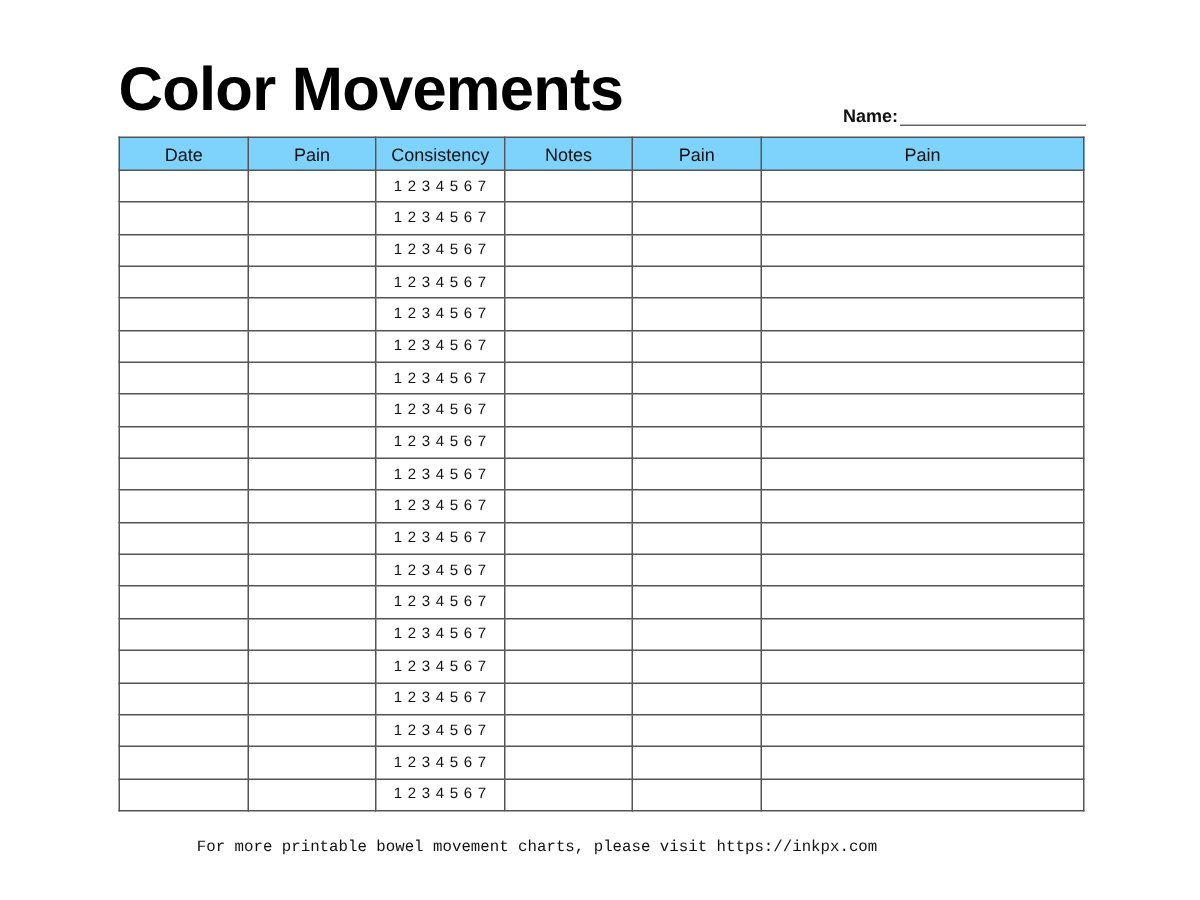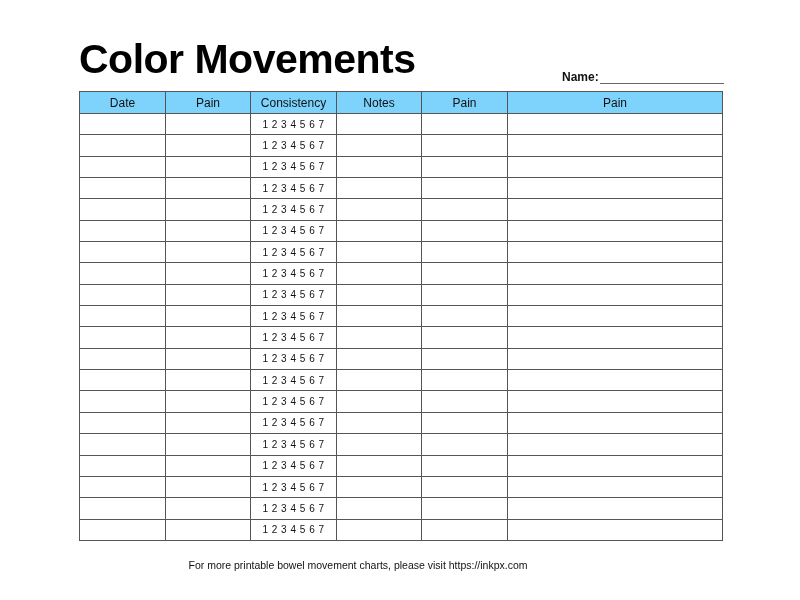--- a/index.html
+++ b/index.html
@@ -5,21 +5,21 @@
   html, body { margin:0; padding:0; background:#fff; }
   body { width:800px; height:600px; position:relative; overflow:hidden; font-family:"Liberation Sans", sans-serif; color:#111; }
   .title { position:absolute; left:79px; top:34px; font-size:41px; font-weight:bold; letter-spacing:-0.5px; line-height:50px; color:#000; }
   .name-field { position:absolute; left:562px; top:70px; font-size:12px; display:flex; align-items:flex-end;font-weight:bold; }
   .name-line { display:inline-block; width:124px; border-bottom:1px solid #666; height:12px; margin-left:1px; }
   table { position:absolute; left:79px; top:91px; border-collapse:collapse; table-layout:fixed; width:643px; }
   th, td { border:1px solid #555; padding:0; font-size:12px; }
   th { background:#7dd3fc; font-weight:normal; height:21px; }
   td { height:20.35px; }
   td.cons { font-size:10px; text-align:center; letter-spacing:0.5px; }
-  .footer { position:absolute; left:0; width:716px; top:559px; text-align:center; font-size:10.5px; }
+  .footer { position:absolute; left:0; width:716px; top:559px; text-align:center; font-size:10.5px;font-family:Liberation Mono, monospace; }
 </style>
 </head>
 <body>
 
 <div class="title">Color Movements</div>
 <div class="name-field">
   <span>Name:</span>
   <span class="name-line"></span>
 </div>
 

